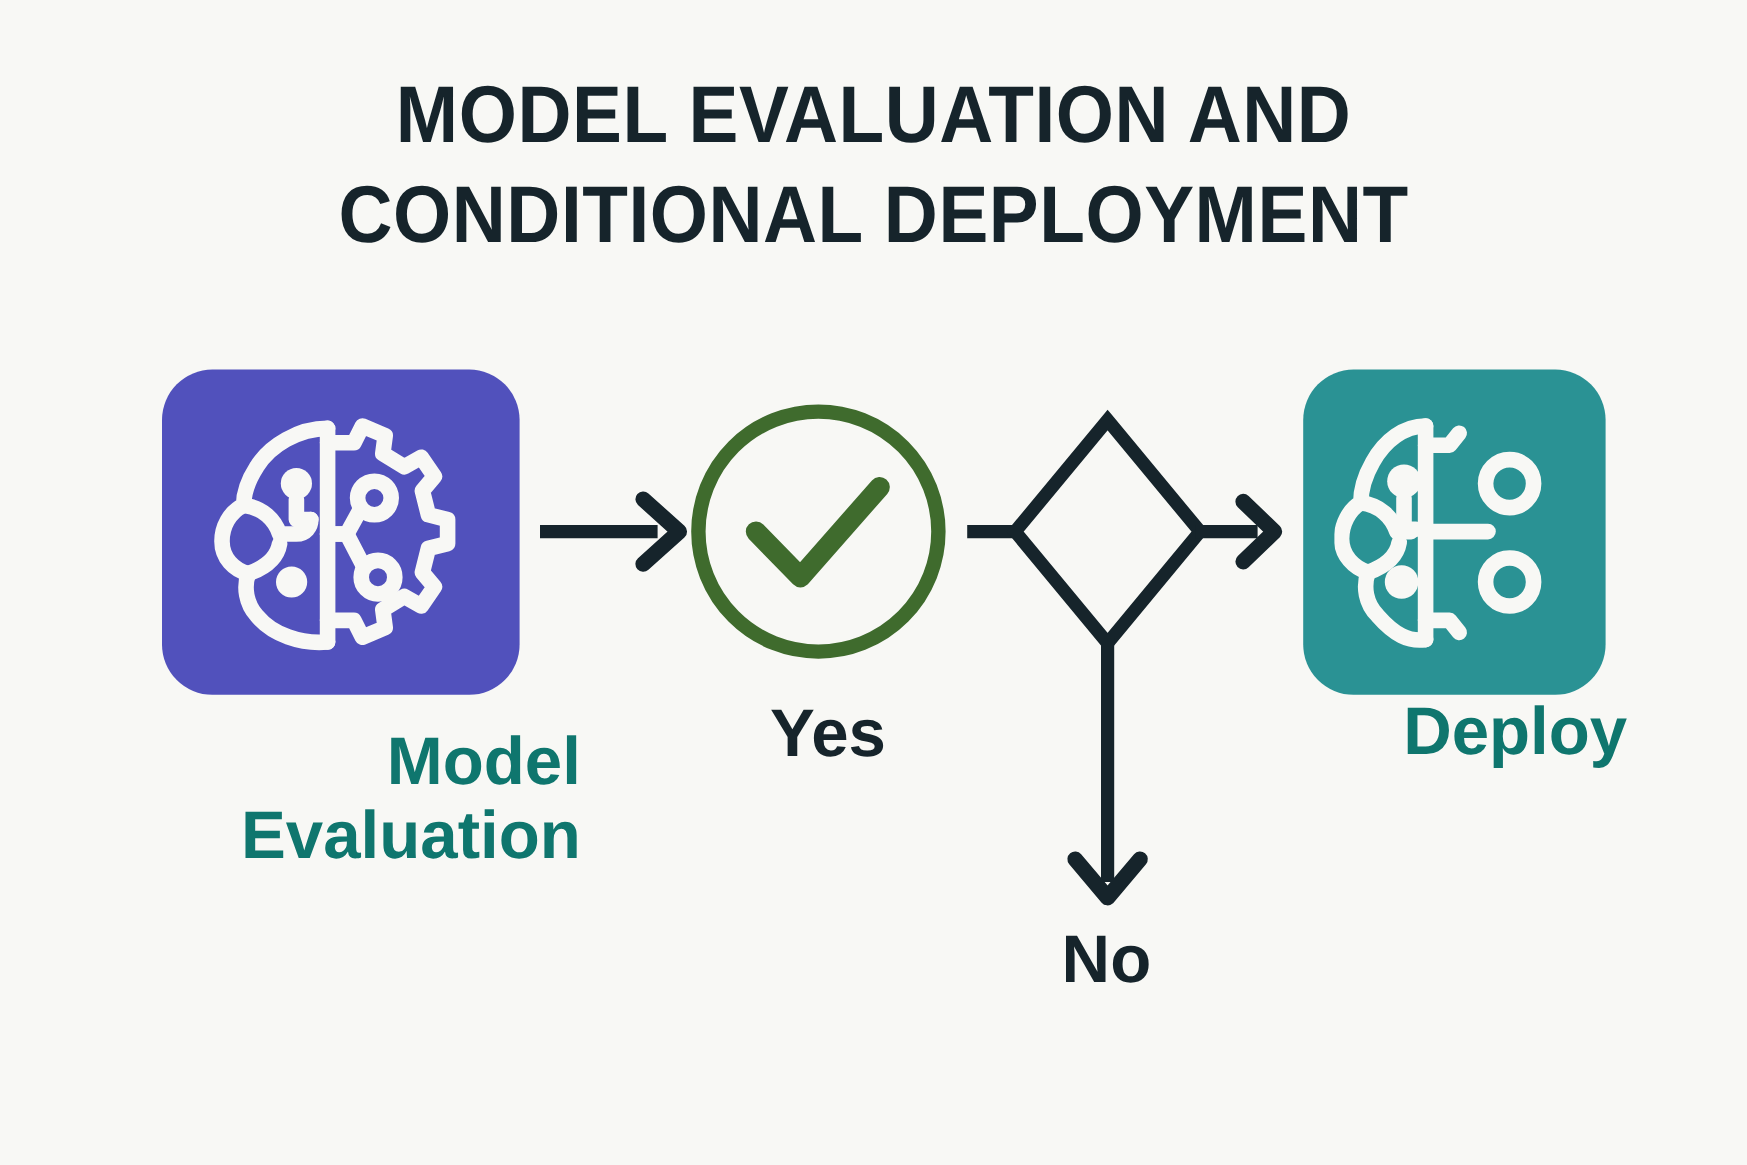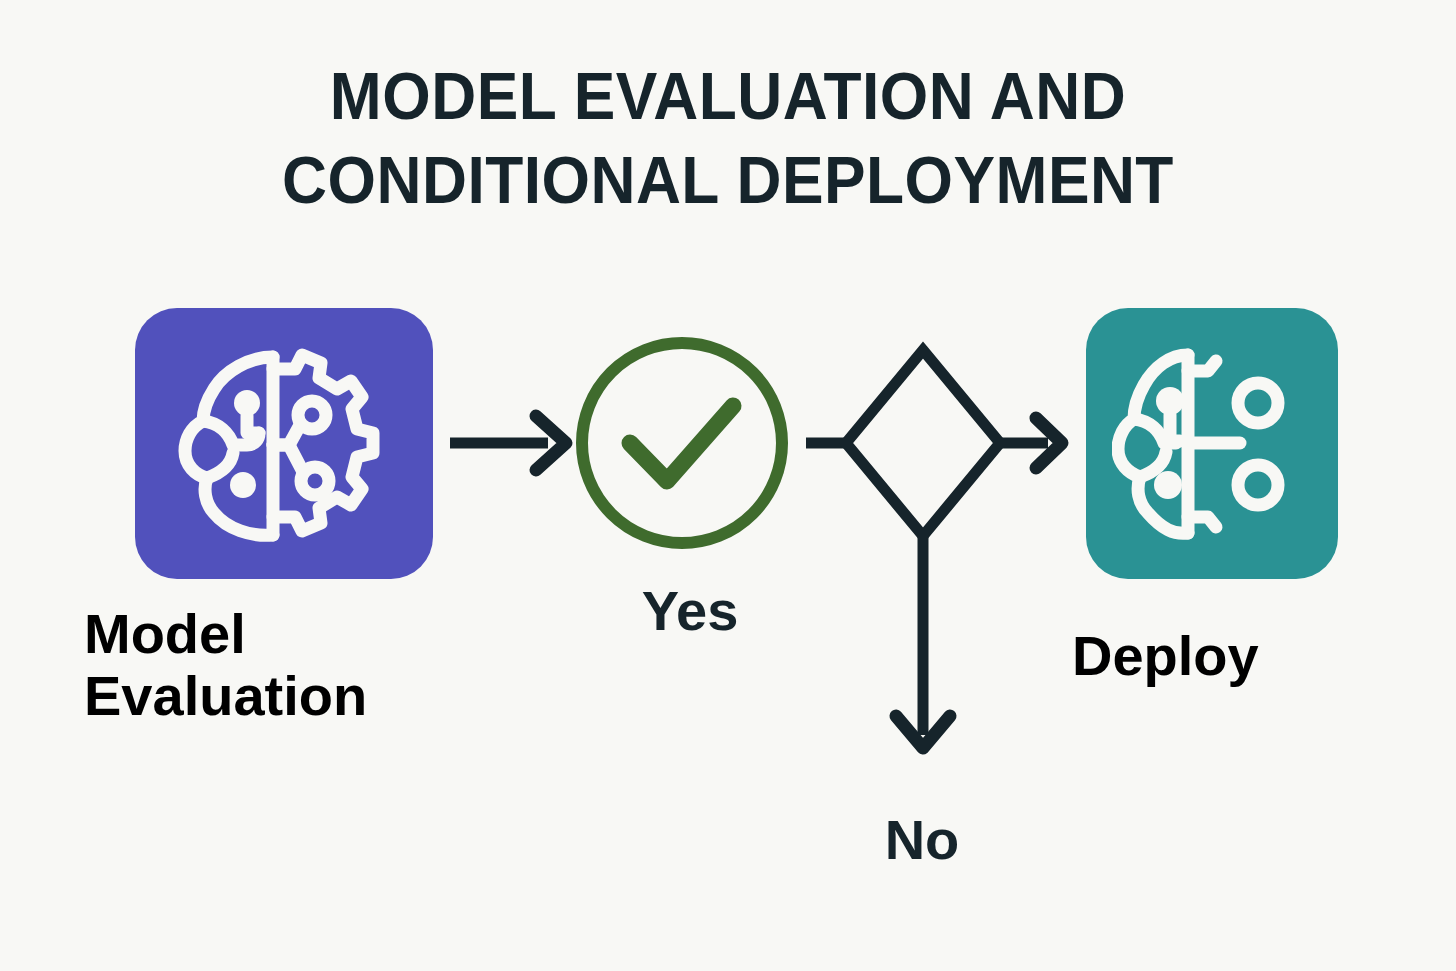--- a/index.html
+++ b/index.html
@@ -58,36 +58,36 @@
     left: 1086px;
     top: 308px;
     width: 252px;
     height: 271px;
     background: #2a9294;
   }
 
   
   .node-label {
     position: absolute;
-    color: #000000;
+    color: #0f766e;
     font-family: "Liberation Sans", sans-serif;
     font-weight: bold;
     font-size: 56px;
     line-height: 62px;
-    text-align: left;
+    text-align: right;
     white-space: pre-line;
   }
   #label-model {
     left: 84px;
     top: 603px;
     width: 400px;
   }
   #label-deploy {
     left: 1072px;
-    top: 625px;
+    top: 578px;
     width: 284px;
   }
 
   
   .branch-label {
     position: absolute;
     color: #16242b;
     font-family: "Liberation Sans", sans-serif;
     font-weight: bold;
     font-size: 56px;
@@ -96,21 +96,20 @@
   }
   #label-yes {
     left: 580px;
     top: 580px;
     width: 220px;
   }
   #label-no {
     left: 822px;
     top: 768px;
     width: 200px;
-    margin-top: 41px;
   }
 
   
   #overlay {
     position: absolute;
     left: 0;
     top: 0;
     width: 1456px;
     height: 971px;
     pointer-events: none;

